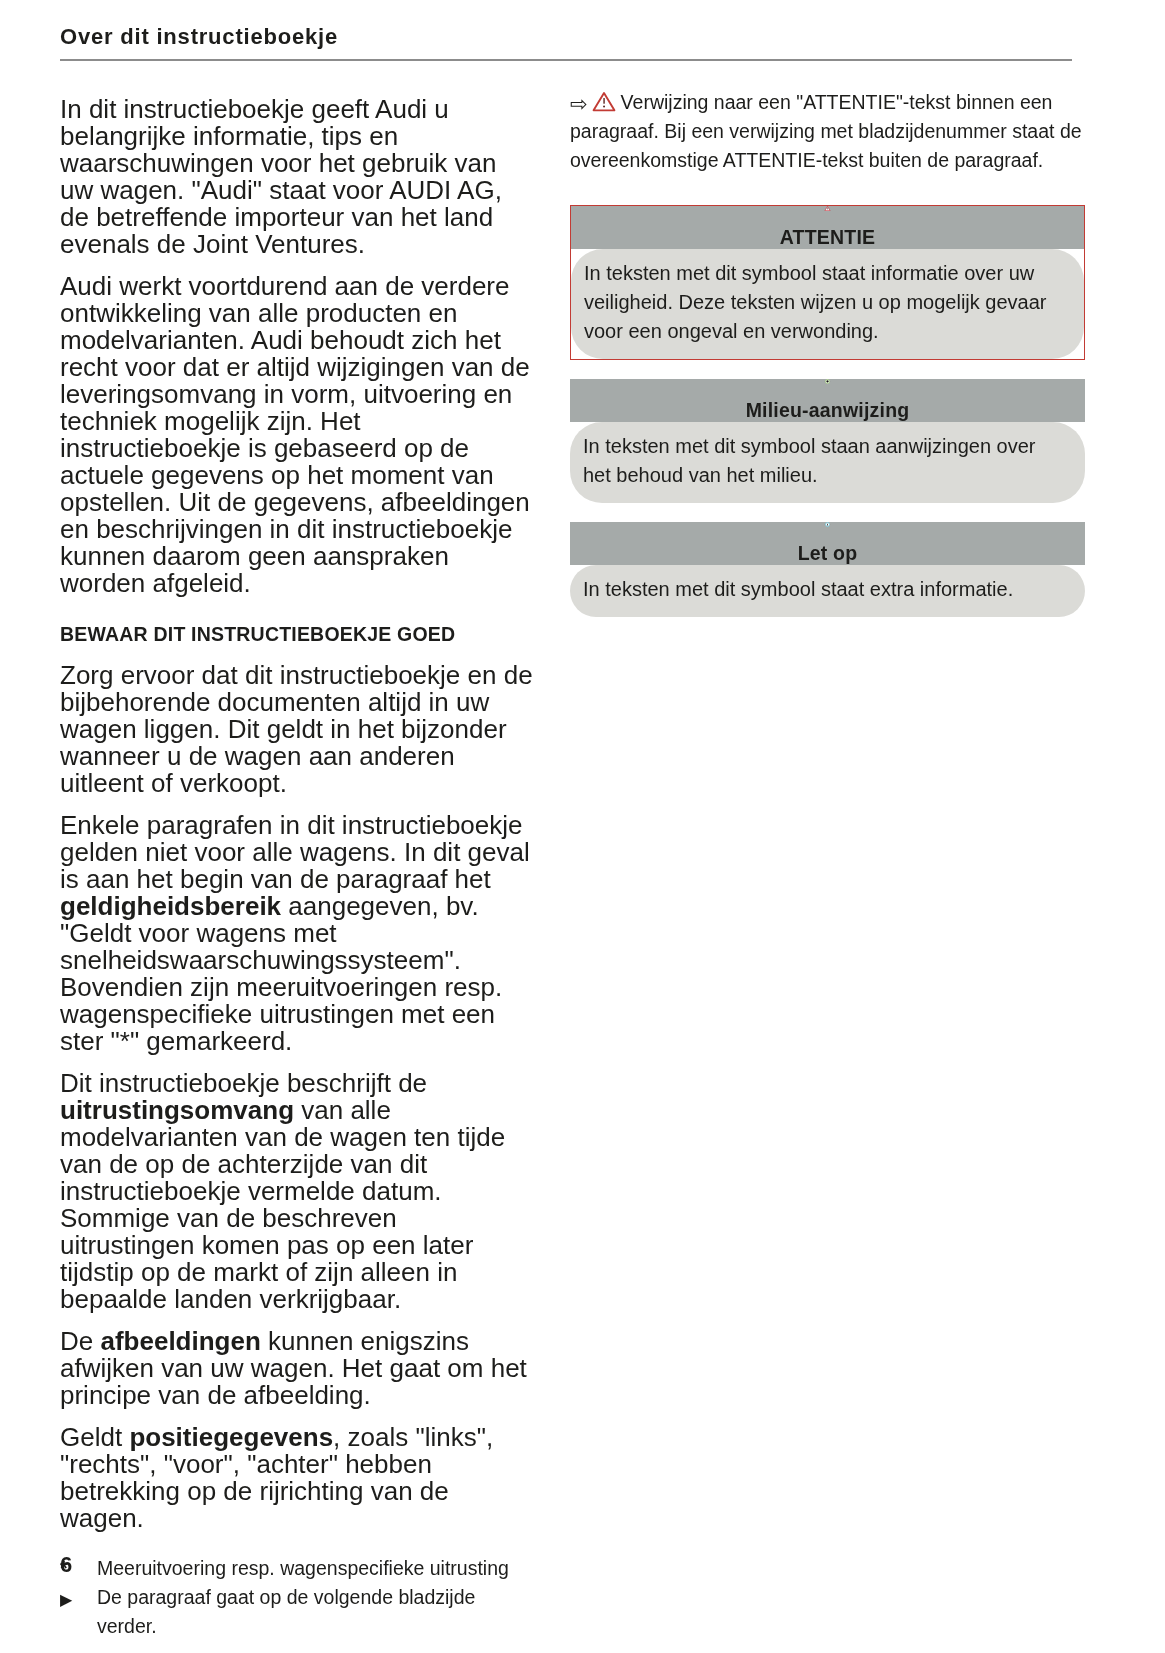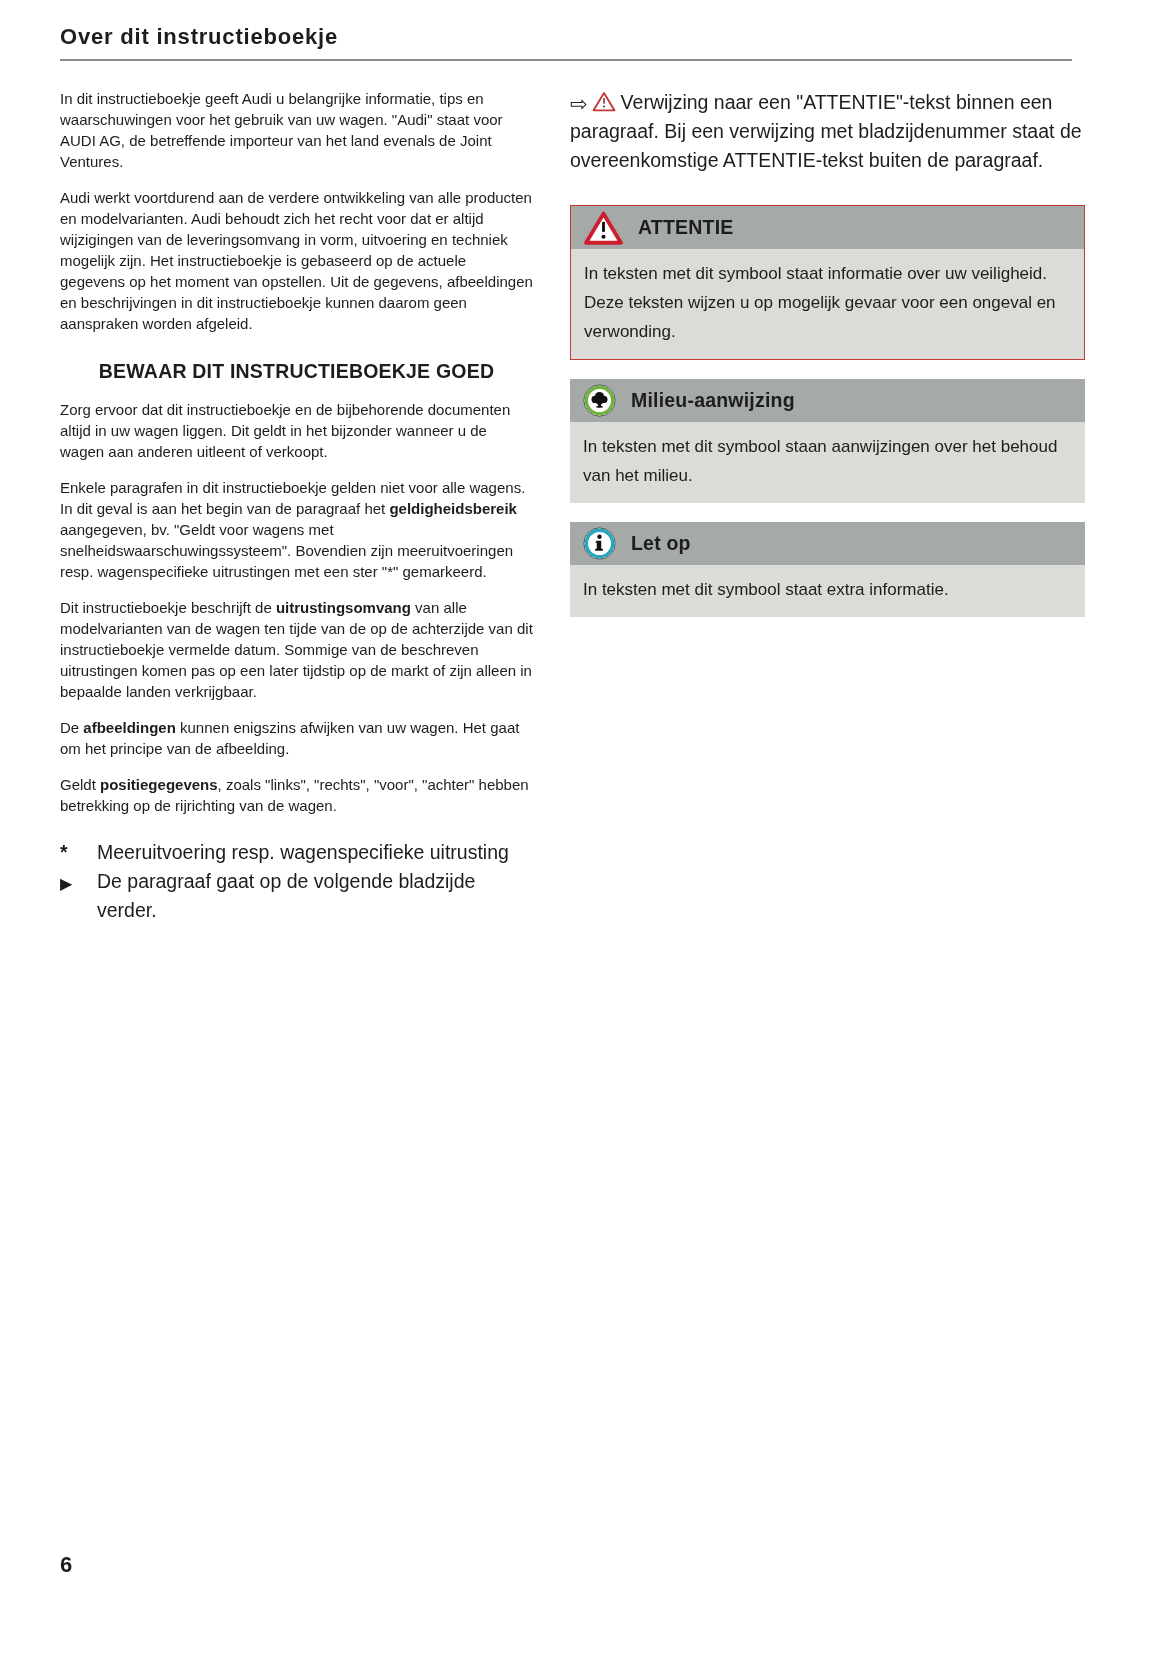--- a/index.html
+++ b/index.html
@@ -30,32 +30,31 @@
   }
   .columns {
     display: flex;
     gap: 37px;
     margin-top: 27px;
   }
   .col-left  { width: 473px; flex: 0 0 473px; }
   .col-right { width: 515px; flex: 0 0 515px; }
 
   p.para {
-    margin: 0 0 15px 0;
-    font-size: 15px;
-    line-height: 21px;
+    margin: 8px 0 15px 0;
+    font-size: 26px;
+    line-height: 27px;
   }
   p.para b { font-weight: bold; }
 
   h2.subheading {
     margin: 26px 0 16px 0;
     font-size: 19.5px;
     font-weight: bold;
     letter-spacing: 0.2px;
-    text-align: center;
   }
 
   .footnotes { margin-top: 22px; }
   .footnote {
     display: flex;
     font-size: 19.5px;
     line-height: 29px;
   }
   .footnote .marker {
     flex: 0 0 37px;
@@ -93,32 +92,34 @@
     border: 1.5px solid var(--attention-red, #c23b34);
   }
   .box-header {
     background: var(--box-header-gray, #a5aaa9);
     height: 43px;
     display: flex;
     align-items: center;
     gap: 15px;
     padding: 0 13px;
     box-sizing: border-box;
+    flex-direction: column;
   }
   .box-title {
     font-size: 19.5px;
     font-weight: bold;
     color: #1d1d1b;
     letter-spacing: 0.2px;
   }
   .box-body {
     background: var(--box-body-gray, #dbdbd7);
     padding: 10px 20px 13px 13px;
-    font-size: 17px;
+    font-size: 20px;
     line-height: 29px;
+    border-radius: 32px;
   }
 
   .page-number {
     position: absolute;
     left: 60px;
     top: 1552px;
     font-size: 22px;
     font-weight: bold;
   }
   svg { display: inline-block; }

